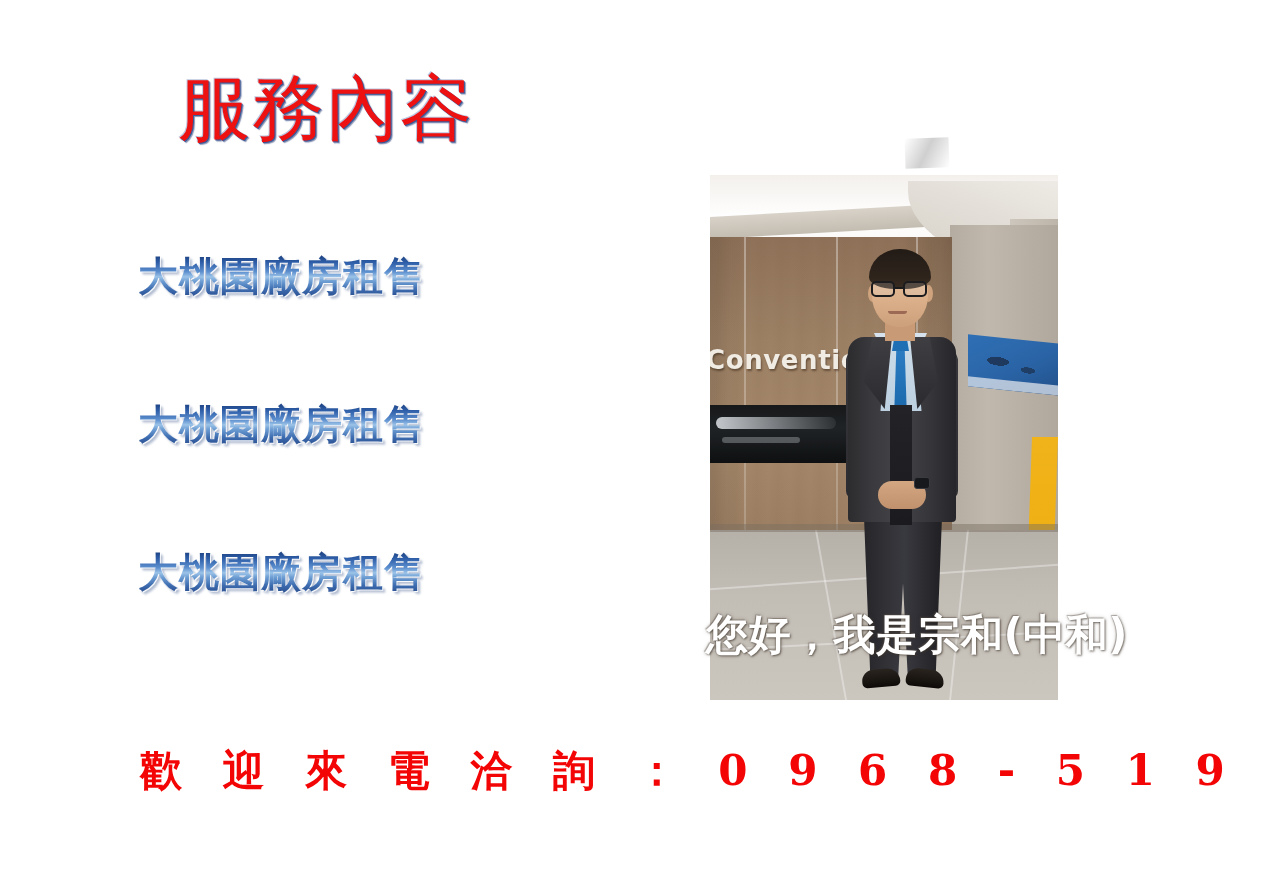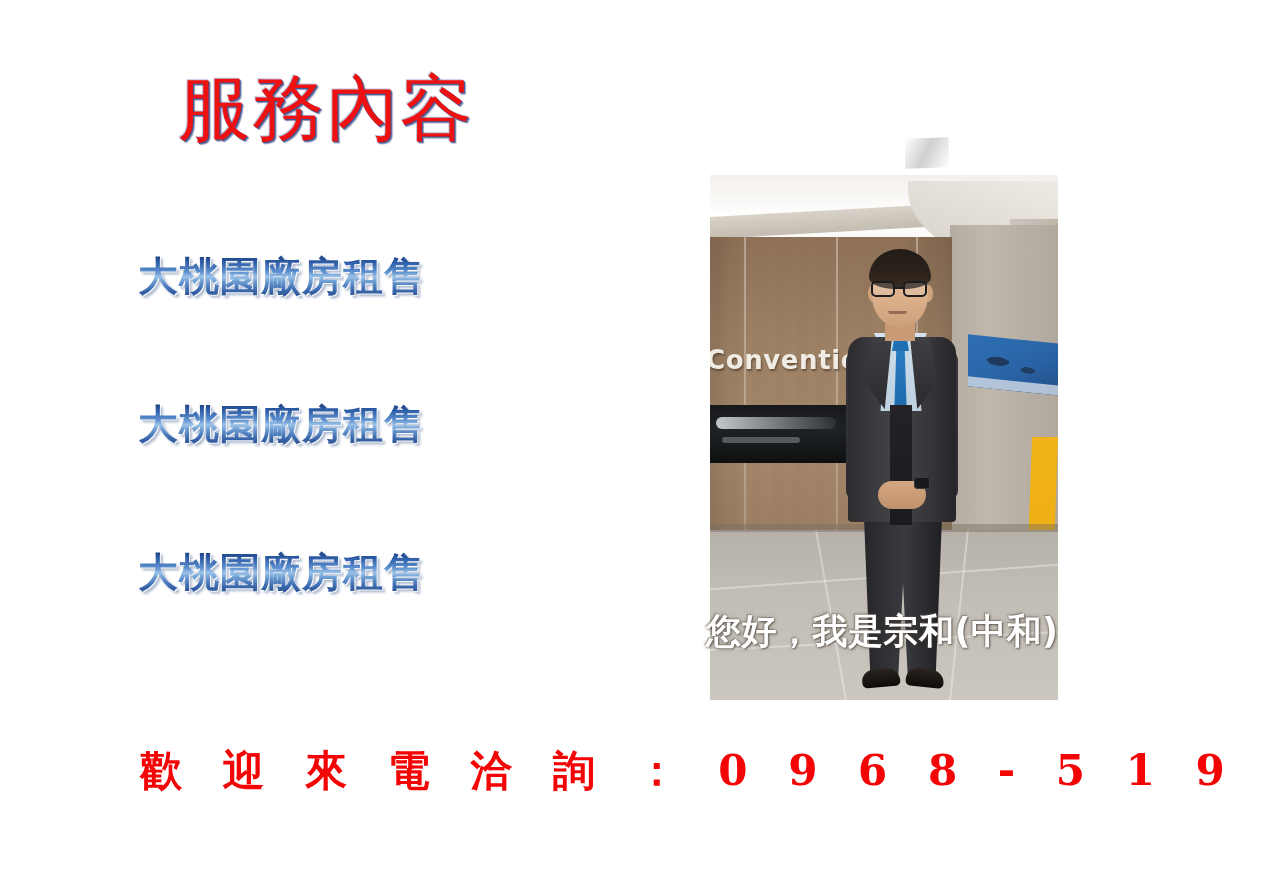--- a/index.html
+++ b/index.html
@@ -393,21 +393,21 @@
   }
   .shoe.l { left: 34px; transform: rotate(-5deg); }
   .shoe.r { left: 78px; transform: rotate(6deg); }
 
   
   .photo-caption {
     position: absolute;
     left: 706px;
     top: 612px;
     font-family: "DejaVu Sans", "Liberation Sans", sans-serif;
-    font-size: 35px;
+    font-size: 42px;
     line-height: 1.1;
     font-weight: 700;
     color: #ffffff;
     letter-spacing: 0.5px;
     white-space: nowrap;
     text-shadow:
        1px  1px 2px rgba(60,50,40,0.65),
       -1px -1px 1px rgba(90,80,70,0.45),
        0    0   4px rgba(80,70,60,0.35);
   }

